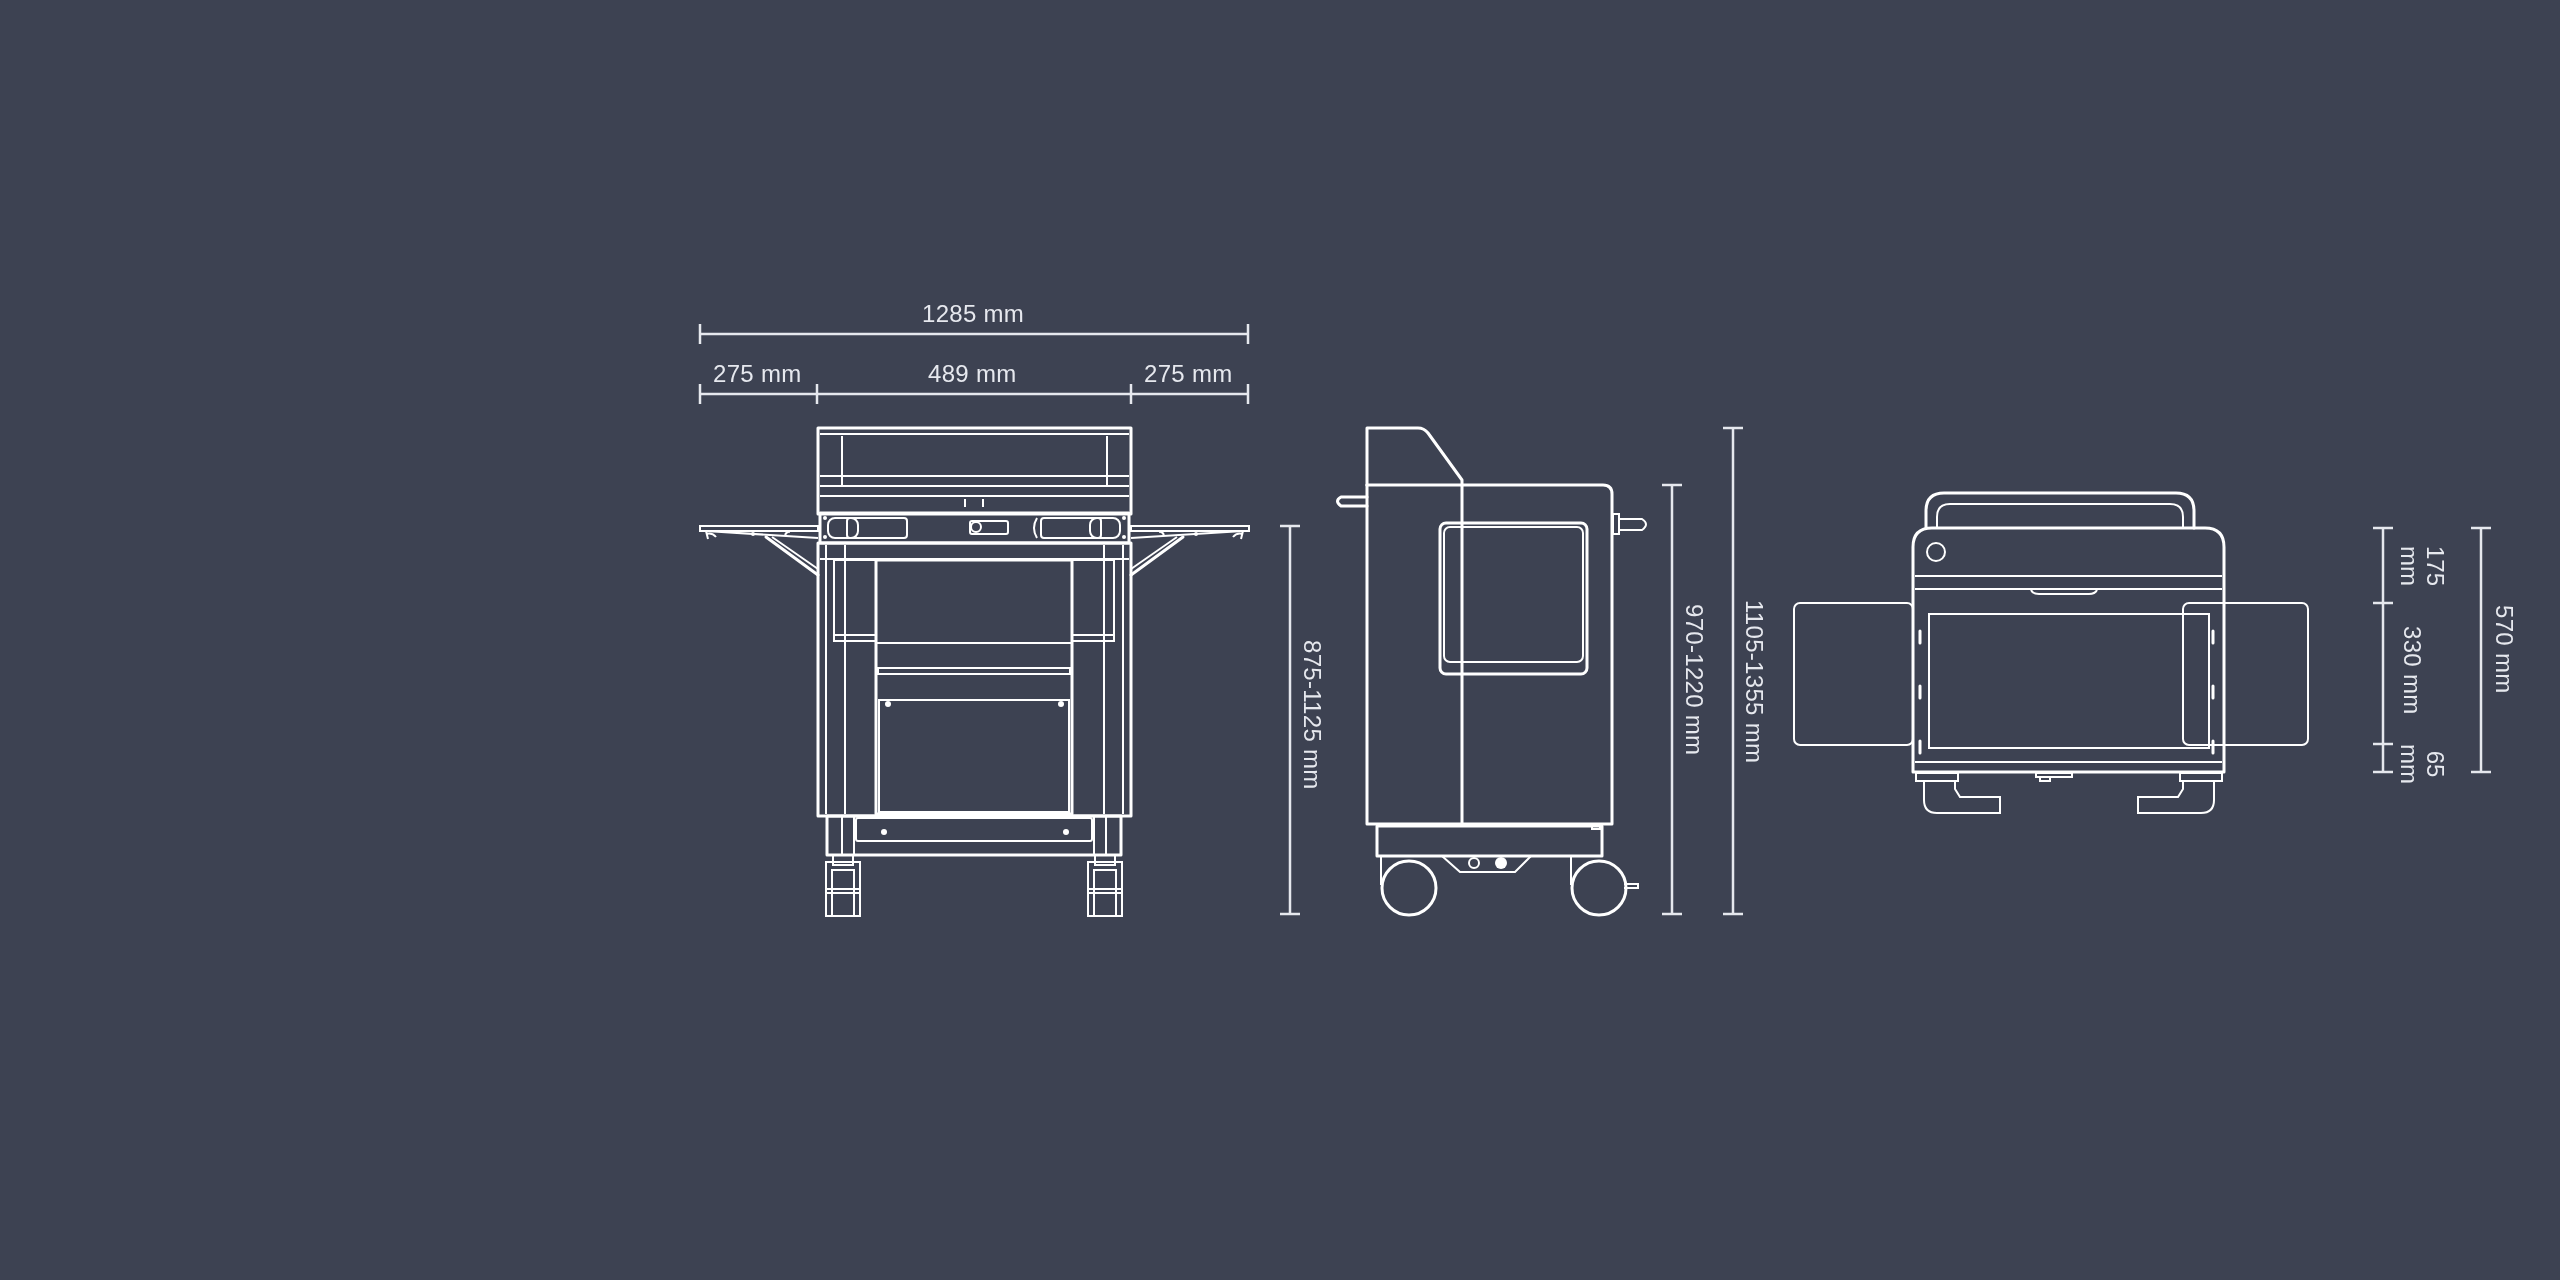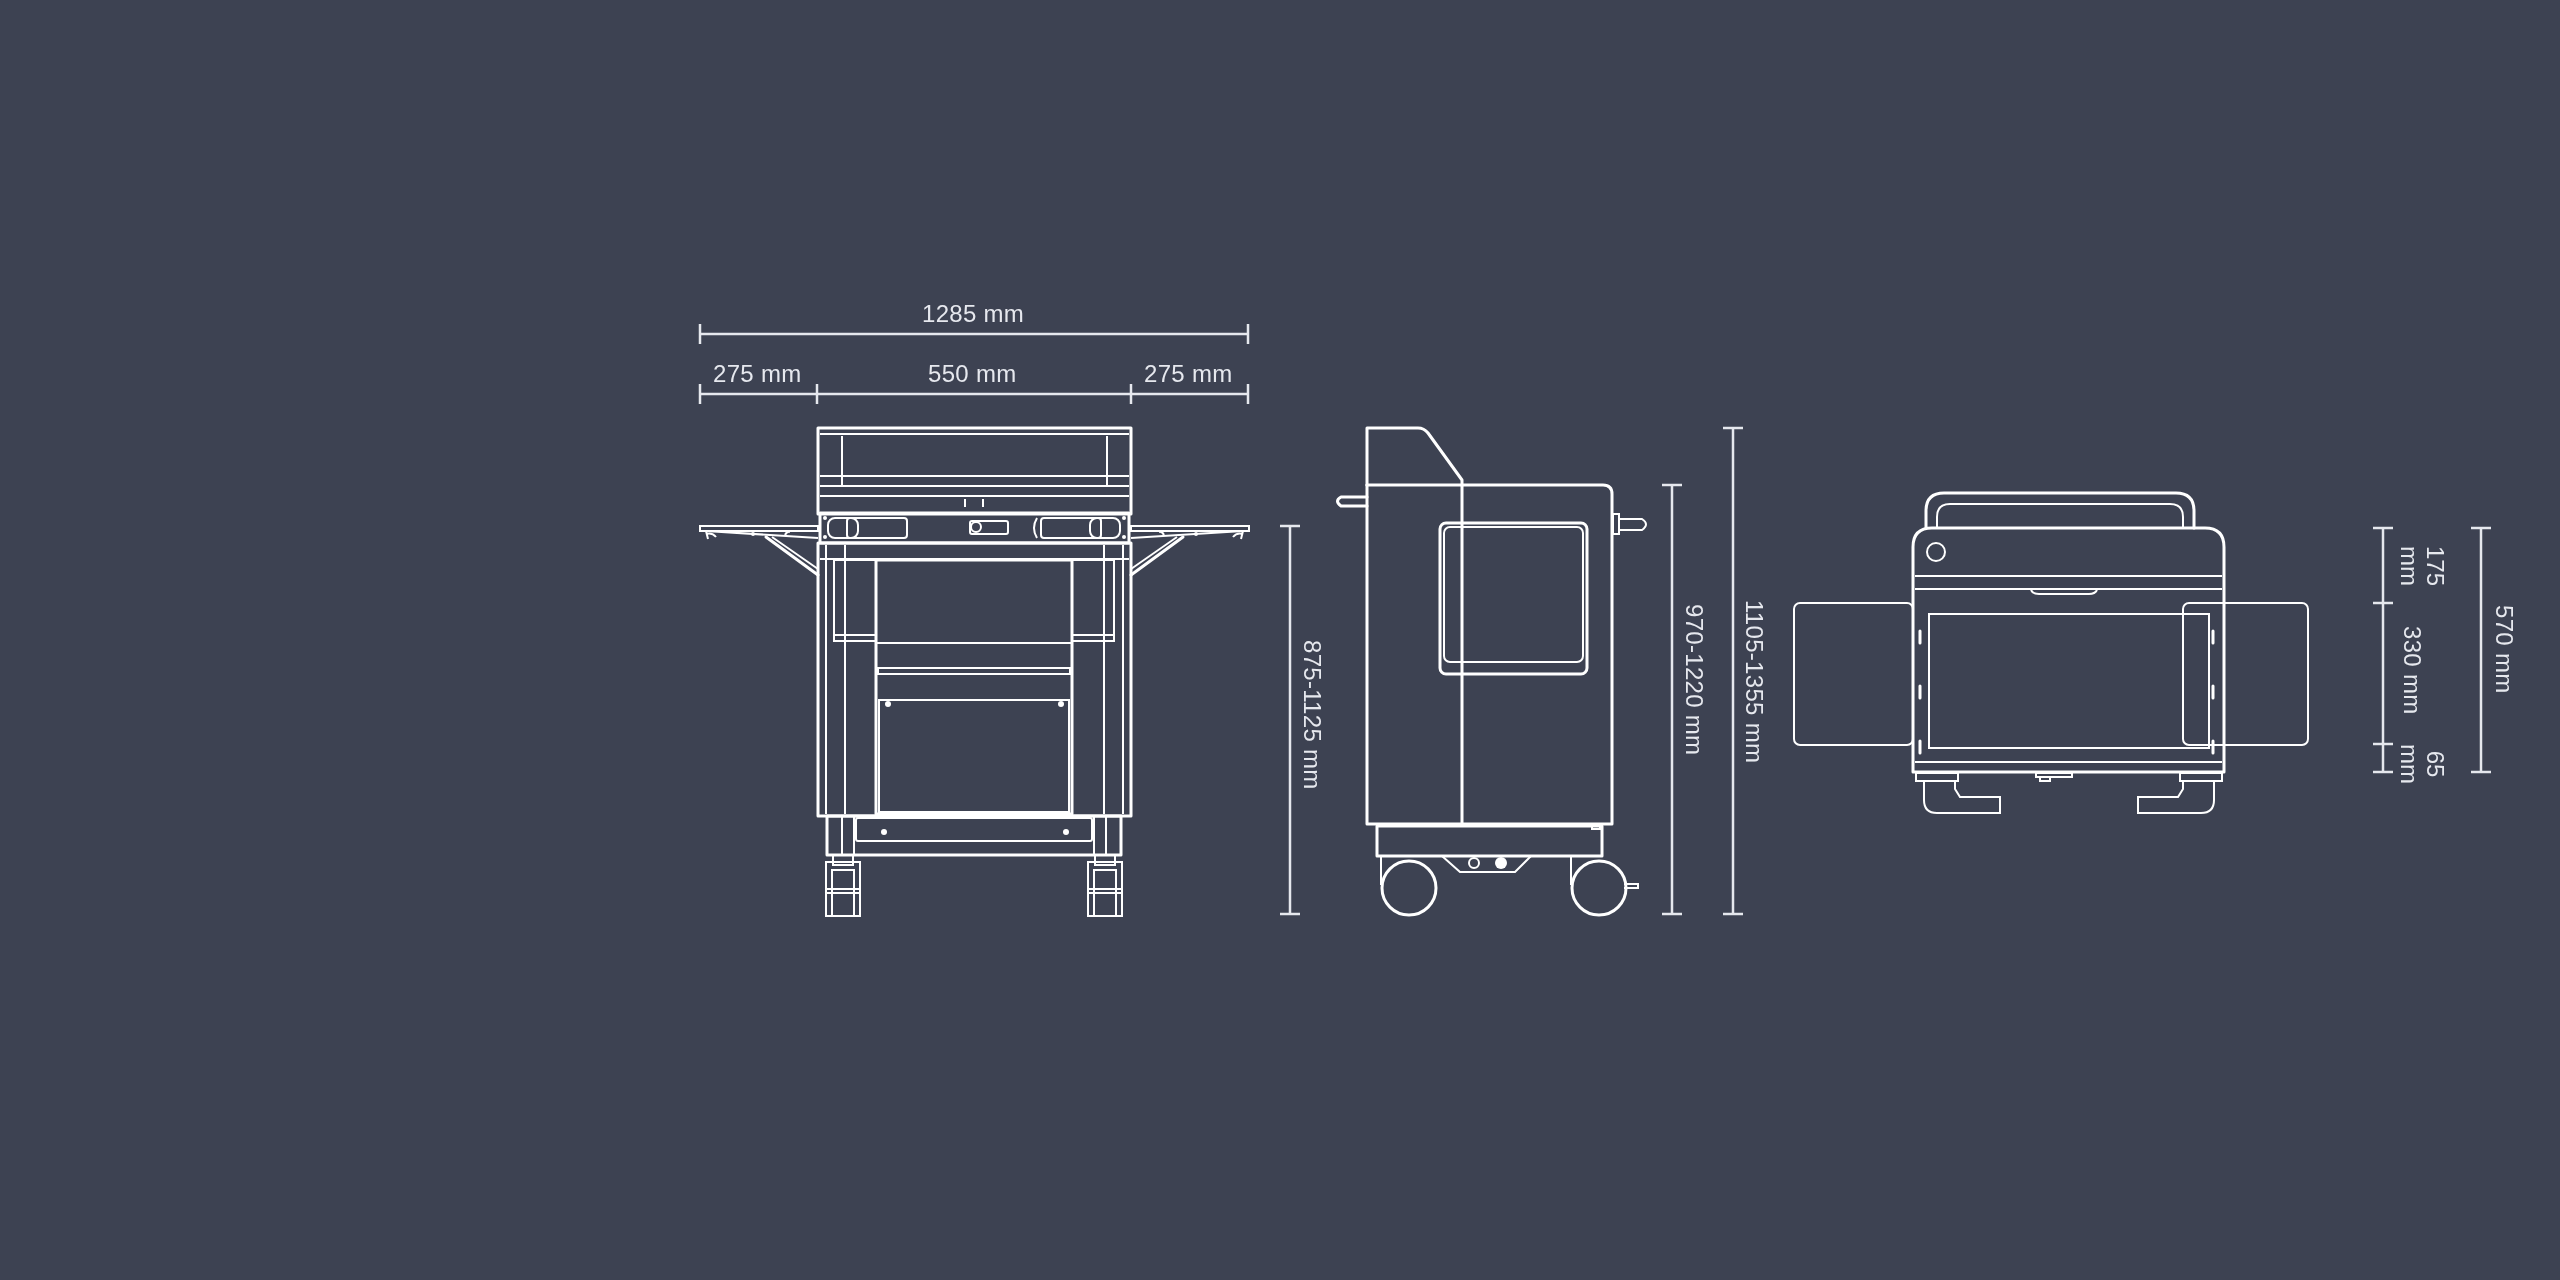--- a/index.html
+++ b/index.html
@@ -215,21 +215,21 @@
   </g>
   <g>
     <line class="dim" x1="2481" y1="528" x2="2481" y2="772"></line>
     <line class="dim" x1="2471" y1="528" x2="2491" y2="528"></line>
     <line class="dim" x1="2471" y1="772" x2="2491" y2="772"></line>
   </g>
 </svg>
 
 <div class="label" style="left:922px; top:302px;">1285 mm</div>
 <div class="label" style="left:713px; top:362px;">275 mm</div>
-<div class="label" style="left:928px; top:362px;">550 mm</div>
+<div class="label" style="left:928px; top:362px;">489 mm</div>
 <div class="label" style="left:1144px; top:362px;">275 mm</div>
 
 <div class="label vlabel" style="left:1324px; top:640px;">875-1125 mm</div>
 <div class="label vlabel" style="left:1706px; top:604px;">970-1220 mm</div>
 <div class="label vlabel" style="left:1766px; top:600px;">1105-1355 mm</div>
 
 <div class="vlabel-stack" style="left:2448px; top:546px;">
   <div>175</div>
   <div>mm</div>
 </div>

